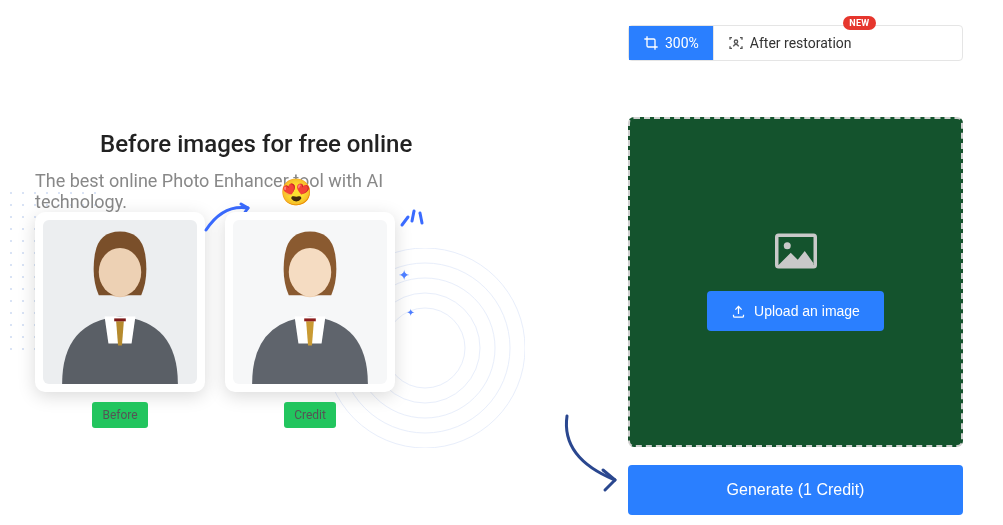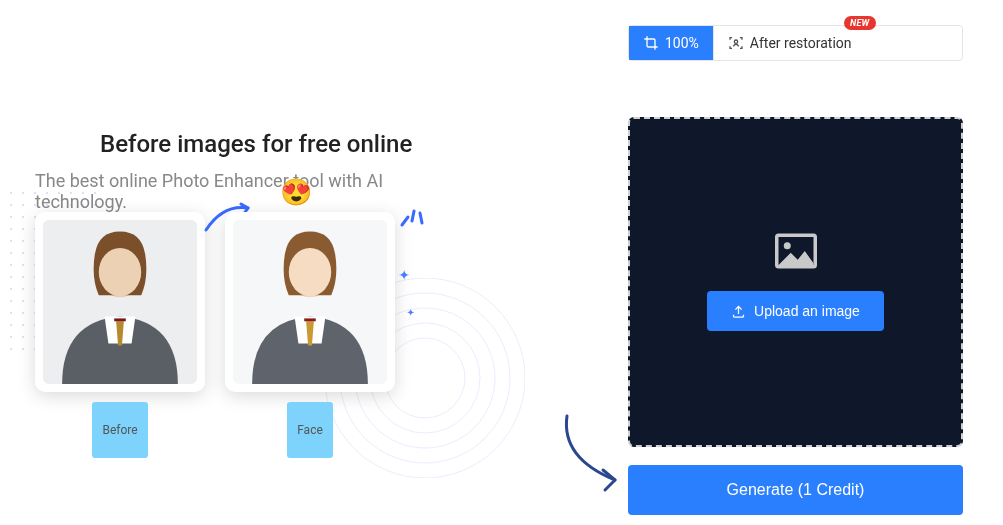--- a/index.html
+++ b/index.html
@@ -53,24 +53,24 @@
       box-shadow: 0 4px 18px rgba(0,0,0,0.15);
       padding: 8px;
       display: flex;
       align-items: center;
       justify-content: center;
       overflow: hidden;
     }
     .photo-svg { width: 100%; height: 100%; border-radius: 6px; }
     .tag {
       margin-top: 10px;
-      background: #7dd3fc;
+      background: #22c55e;
       color: #555;
       font-size: 12px;
-      padding: 21px 10px;
+      padding: 6px 10px;
       border-radius: 3px;
     }
 
     .dots-bg {
       position: absolute;
       left: -30px;
       top: -25px;
       width: 100px;
       height: 170px;
       background-image: radial-gradient(#d9e3f5 1px, transparent 1px);
@@ -154,28 +154,27 @@
       position: absolute;
       top: -10px;
       right: -10px;
       background: #e6362d;
       color: #fff;
       font-size: 9px;
       font-weight: 700;
       padding: 2px 6px;
       border-radius: 7px;
       letter-spacing: 0.3px;
-      font-style: italic;
     }
 
     .dropzone {
       margin-top: 56px;
       border: 2px dashed #d0d0d0;
       border-radius: 6px;
-      background: #0f172a;
+      background: #14532d;
       height: 330px;
       display: flex;
       flex-direction: column;
       align-items: center;
       justify-content: center;
       gap: 22px;
     }
     .img-placeholder {
       width: 42px;
       height: 36px;
@@ -274,33 +273,33 @@
           <rect width="160" height="170" fill="#f6f7f8"></rect>
           <ellipse cx="80" cy="50" rx="26" ry="30" fill="#f0d3b6"></ellipse>
           <path d="M54 35 Q58 12 80 12 Q102 12 106 35 Q110 60 102 78 L58 78 Q50 60 54 35" fill="#8a5a30"></path>
           <ellipse cx="80" cy="54" rx="22" ry="25" fill="#f5dcc2"></ellipse>
           <path d="M20 170 Q20 105 80 100 Q140 105 140 170 Z" fill="#5f646c"></path>
           <path d="M64 100 L96 100 L92 128 L68 128 Z" fill="#ffffff"></path>
           <path d="M76 105 L84 105 L82 130 L78 130 Z" fill="#c99a33"></path>
           <rect x="74" y="102" width="12" height="3" fill="#8c1c1c"></rect>
         </svg>
       </div>
-      <div class="tag">Face</div>
+      <div class="tag">Credit</div>
     </div>
   </div>
 </div>
 
 <div class="right-panel">
   <div class="opt-row">
     <div class="opt active">
       <svg class="ico" viewBox="0 0 24 24" fill="none" stroke="currentColor" stroke-width="2">
         <path d="M6 2v14a2 2 0 0 0 2 2h14"></path>
           <path d="M18 22V8a2 2 0 0 0-2-2H2"></path>
       </svg>
-      <span>100%</span>
+      <span>300%</span>
     </div>
     <div class="opt">
       <svg class="ico" viewBox="0 0 24 24" fill="none" stroke="#555" stroke-width="2">
         <path d="M3 7V4h3M21 7V4h-3M3 17v3h3M21 17v3h-3"></path>
         <circle cx="12" cy="10" r="2.5"></circle>
           <path d="M8 17c1-2 3-3 4-3s3 1 4 3"></path>
       </svg>
       <span>After restoration</span>
       <span class="new-badge">NEW</span>
     </div>

